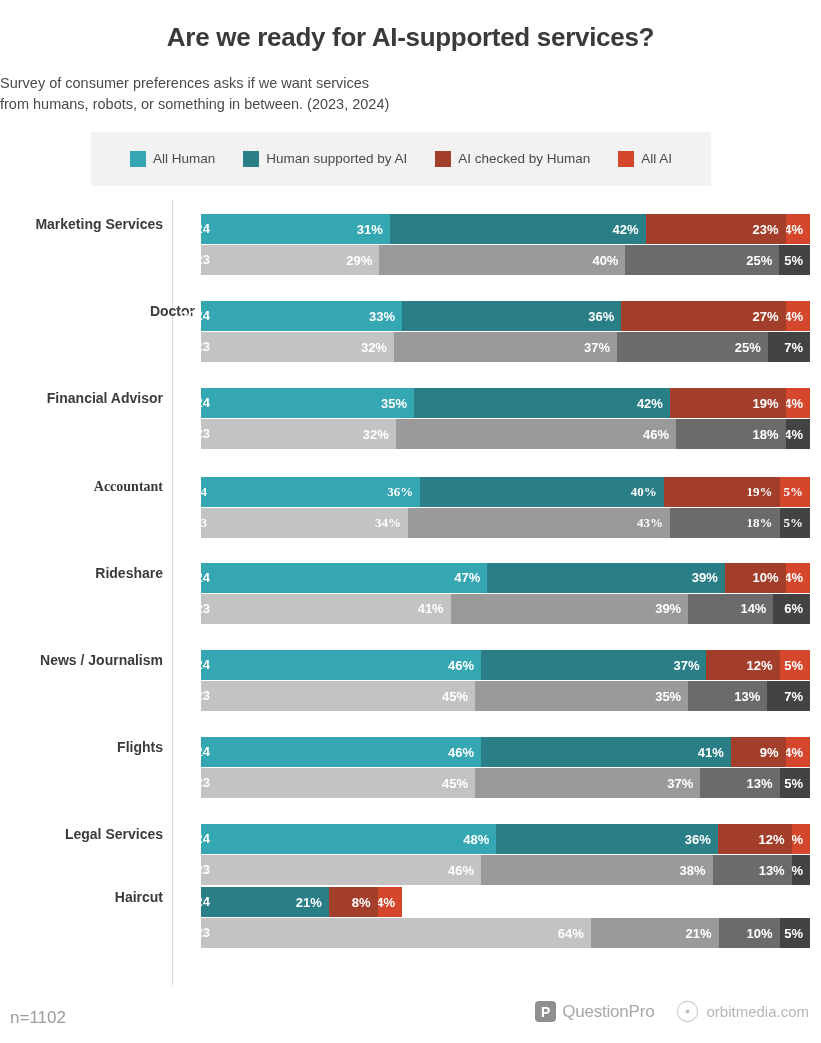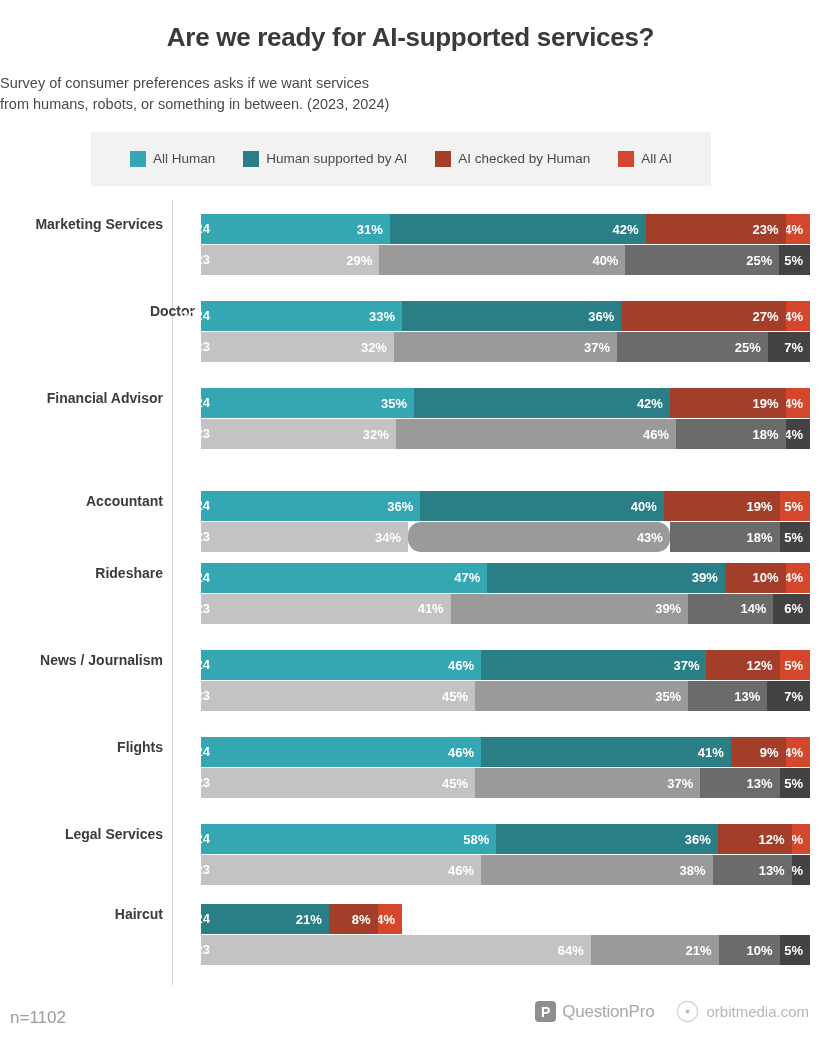--- a/index.html
+++ b/index.html
@@ -321,42 +321,42 @@
           </div>
           <div class="seg" style="width: 18%; background: rgb(107, 107, 107);">
             <span class="seg-val">18%</span>
           </div>
           <div class="seg" style="width: 4%; background: rgb(67, 67, 67);">
             <span class="seg-val">4%</span>
           </div>
         </div>
         <div class="year-tag y2023">2023</div>
       </div>
-      <div class="group" style="top: 277px;">
+      <div class="group" style="top: 263px; font-family: Liberation Serif, serif;">
         <div class="group-label">Accountant</div>
         <div class="bar y2024">
           <div class="seg" style="width: 36%; background: rgb(53, 167, 179);">
             <span class="seg-val">36%</span>
           </div>
           <div class="seg" style="width: 40%; background: rgb(42, 127, 135);">
             <span class="seg-val">40%</span>
           </div>
           <div class="seg" style="width: 19%; background: rgb(162, 62, 42);">
             <span class="seg-val">19%</span>
           </div>
           <div class="seg" style="width: 5%; background: rgb(212, 71, 44);">
             <span class="seg-val">5%</span>
           </div>
         </div>
         <div class="year-tag y2024">2024</div>
         <div class="bar y2023">
           <div class="seg" style="width: 34%; background: rgb(195, 195, 195);">
             <span class="seg-val">34%</span>
           </div>
-          <div class="seg" style="width: 43%; background: rgb(154, 154, 154); border-radius: 13px;">
+          <div class="seg" style="width: 43%; background: rgb(154, 154, 154);">
             <span class="seg-val">43%</span>
           </div>
           <div class="seg" style="width: 18%; background: rgb(107, 107, 107);">
             <span class="seg-val">18%</span>
           </div>
           <div class="seg" style="width: 5%; background: rgb(67, 67, 67);">
             <span class="seg-val">5%</span>
           </div>
         </div>
         <div class="year-tag y2023">2023</div>
@@ -457,21 +457,21 @@
           <div class="seg" style="width: 5%; background: rgb(67, 67, 67);">
             <span class="seg-val">5%</span>
           </div>
         </div>
         <div class="year-tag y2023">2023</div>
       </div>
       <div class="group" style="top: 610.4px;">
         <div class="group-label">Legal Services</div>
         <div class="bar y2024">
           <div class="seg" style="width: 48.4848%; background: rgb(53, 167, 179);">
-            <span class="seg-val">58%</span>
+            <span class="seg-val">48%</span>
           </div>
           <div class="seg" style="width: 36.3636%; background: rgb(42, 127, 135);">
             <span class="seg-val">36%</span>
           </div>
           <div class="seg" style="width: 12.1212%; background: rgb(162, 62, 42);">
             <span class="seg-val">12%</span>
           </div>
           <div class="seg" style="width: 3.0303%; background: rgb(212, 71, 44);">
             <span class="seg-val">3%</span>
           </div>
@@ -486,21 +486,21 @@
           </div>
           <div class="seg" style="width: 13%; background: rgb(107, 107, 107);">
             <span class="seg-val">13%</span>
           </div>
           <div class="seg" style="width: 3%; background: rgb(67, 67, 67);">
             <span class="seg-val">3%</span>
           </div>
         </div>
         <div class="year-tag y2023">2023</div>
       </div>
-      <div class="group" style="top: 690px; text-decoration: underline;">
+      <div class="group" style="top: 673px; text-decoration: underline;">
         <div class="group-label">Haircut</div>
         <div class="bar y2024">
           <div class="seg" style="width: 21%; background: rgb(42, 127, 135);">
             <span class="seg-val">21%</span>
           </div>
           <div class="seg" style="width: 8%; background: rgb(162, 62, 42);">
             <span class="seg-val">8%</span>
           </div>
           <div class="seg" style="width: 4%; background: rgb(212, 71, 44);">
             <span class="seg-val">4%</span>

